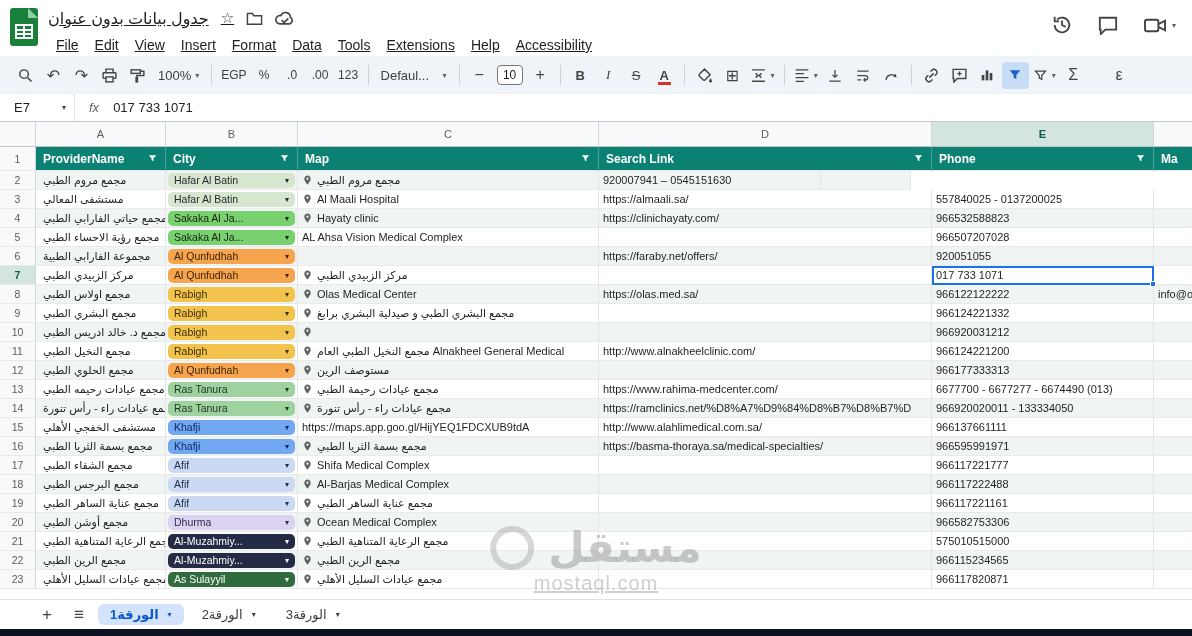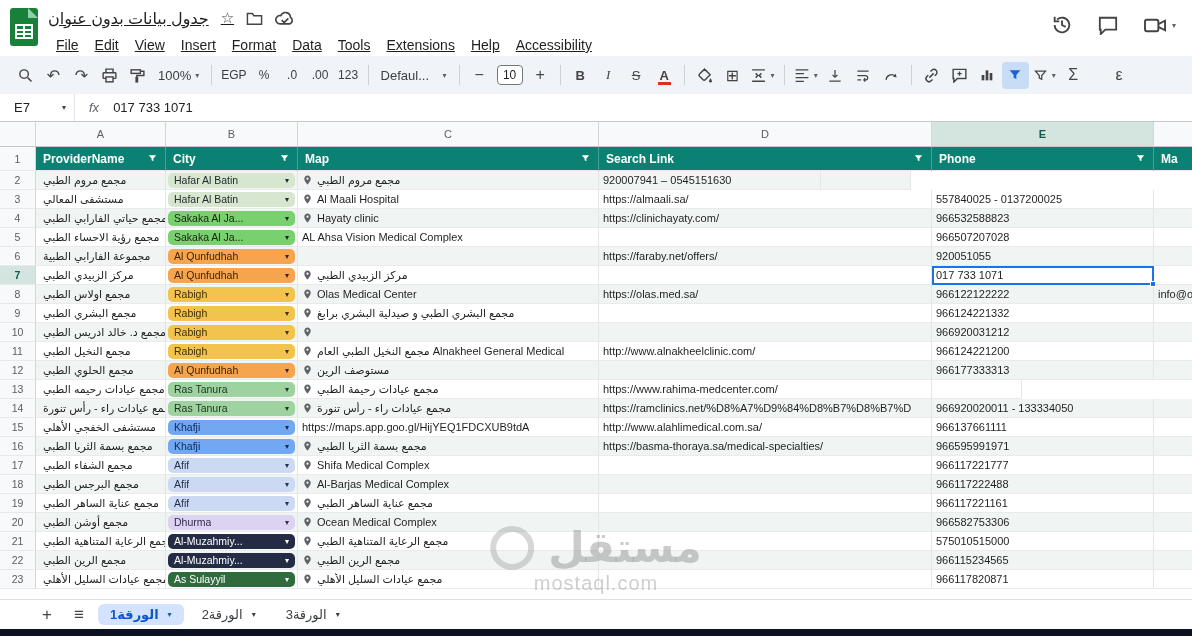--- a/index.html
+++ b/index.html
@@ -71,21 +71,21 @@
   .pin { flex:0 0 auto; }
   .mtext { overflow:hidden; }
   .cell.sel { outline:2px solid #1a73e8; outline-offset:-2px; position:relative; overflow:visible; background:#fff !important; z-index:3; }
   .fill-handle { position:absolute; right:-3px; bottom:-3px; width:6px; height:6px; background:#1a73e8; border:1px solid #fff; cursor:crosshair; }
   
   .watermark { position:absolute; left:50%; top:404px; transform:translateX(-50%);
                display:flex; flex-direction:column; align-items:center; z-index:4; pointer-events:none; }
   .wm-top { display:flex; align-items:center; gap:14px; }
   .wm-ring { width:44px; height:44px; border:6px solid rgba(150,150,150,0.38); border-radius:50%; }
   .wm1 { font-size:42px; font-weight:bold; color:rgba(140,140,140,0.45); line-height:1; }
-  .wm2 { font-size:20px; color:rgba(140,140,140,0.42); letter-spacing:1px; margin-top:2px; }
+  .wm2 { font-size:20px; color:rgba(140,140,140,0.42); letter-spacing:1px; margin-top:2px;text-decoration:underline; }
   
   .tabbar { height:30px; display:flex; align-items:center; background:#fff; gap:6px; padding-left:34px; border-top:1px solid #e0e0e0; }
   .tabbar-icon { font-size:17px; color:#444; width:26px; height:24px; display:flex; align-items:center; justify-content:center; border-radius:4px; cursor:pointer; }
   .tab { display:flex; align-items:center; gap:9px; padding:3px 12px; font-size:13px; color:#3c4043; border-radius:6px; cursor:pointer; white-space:nowrap; }
   .tab.active { background:#d3e3fd; color:#0b57d0; font-weight:bold; }
   .tab-caret { font-size:8px; }
   .bottomstrip { height:7px; background:#0c1222; }
   svg { display:block; }
 </style>
 </head>
@@ -542,20 +542,21 @@
             <span class="chip-caret">▾</span>
           </span>
         </div>
         <div class="cell c" style="width:301px">
           <svg class="pin" width="11" height="12" viewBox="0 0 24 24">
             <path fill="#5f6368" d="M12 2C8.1 2 5 5.1 5 9c0 5.2 7 13 7 13s7-7.8 7-13c0-3.9-3.1-7-7-7zm0 9.5a2.5 2.5 0 1 1 0-5 2.5 2.5 0 0 1 0 5z"></path>
           </svg>
           <span class="mtext">مجمع عيادات رحيمة الطبي</span>
         </div>
         <div class="cell dcol" style="width:333px">https://www.rahima-medcenter.com/</div>
+        <div class="cell e" style="width:222px">6677700 - 6677277 - 6674490 (013)</div>
         <div class="cell f" style="width:90px"></div>
       </div>
       <div class="row band">
         <div class="gut">14</div>
         <div class="cell a" style="width:130px">مجمع عيادات راء - رأس تنورة</div>
         <div class="cell b" style="width:132px">
           <span class="chip" style="background:#9ed3a0;color:#1d3321">
             <span class="chip-label">Ras Tanura</span>
             <span class="chip-caret">▾</span>
           </span>

